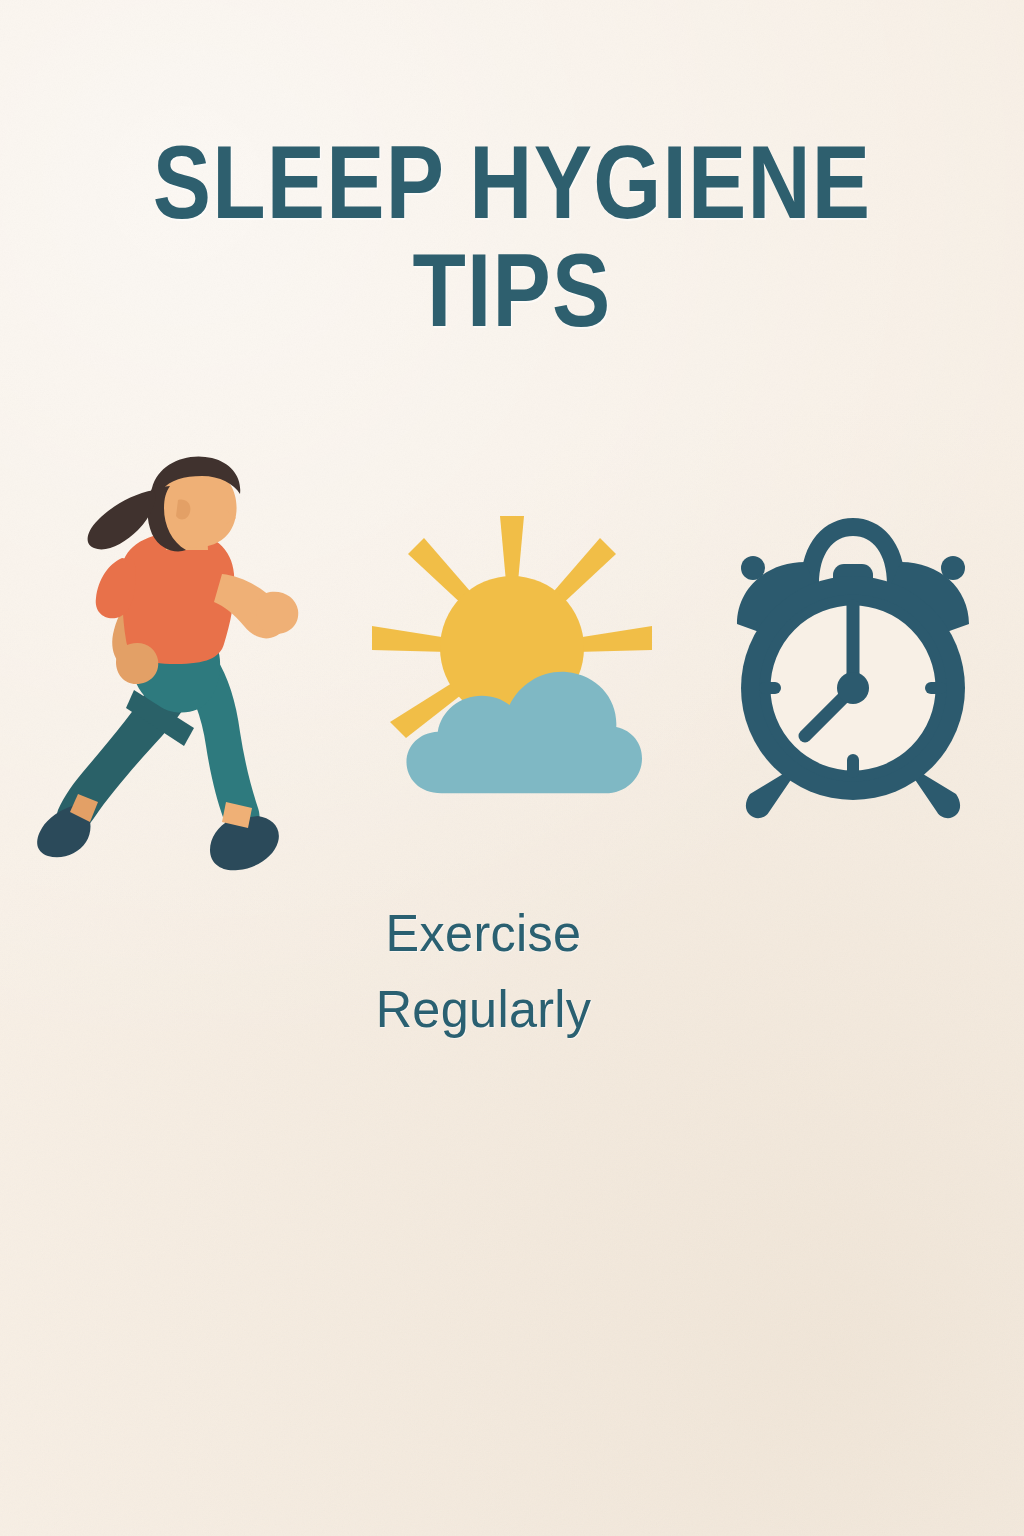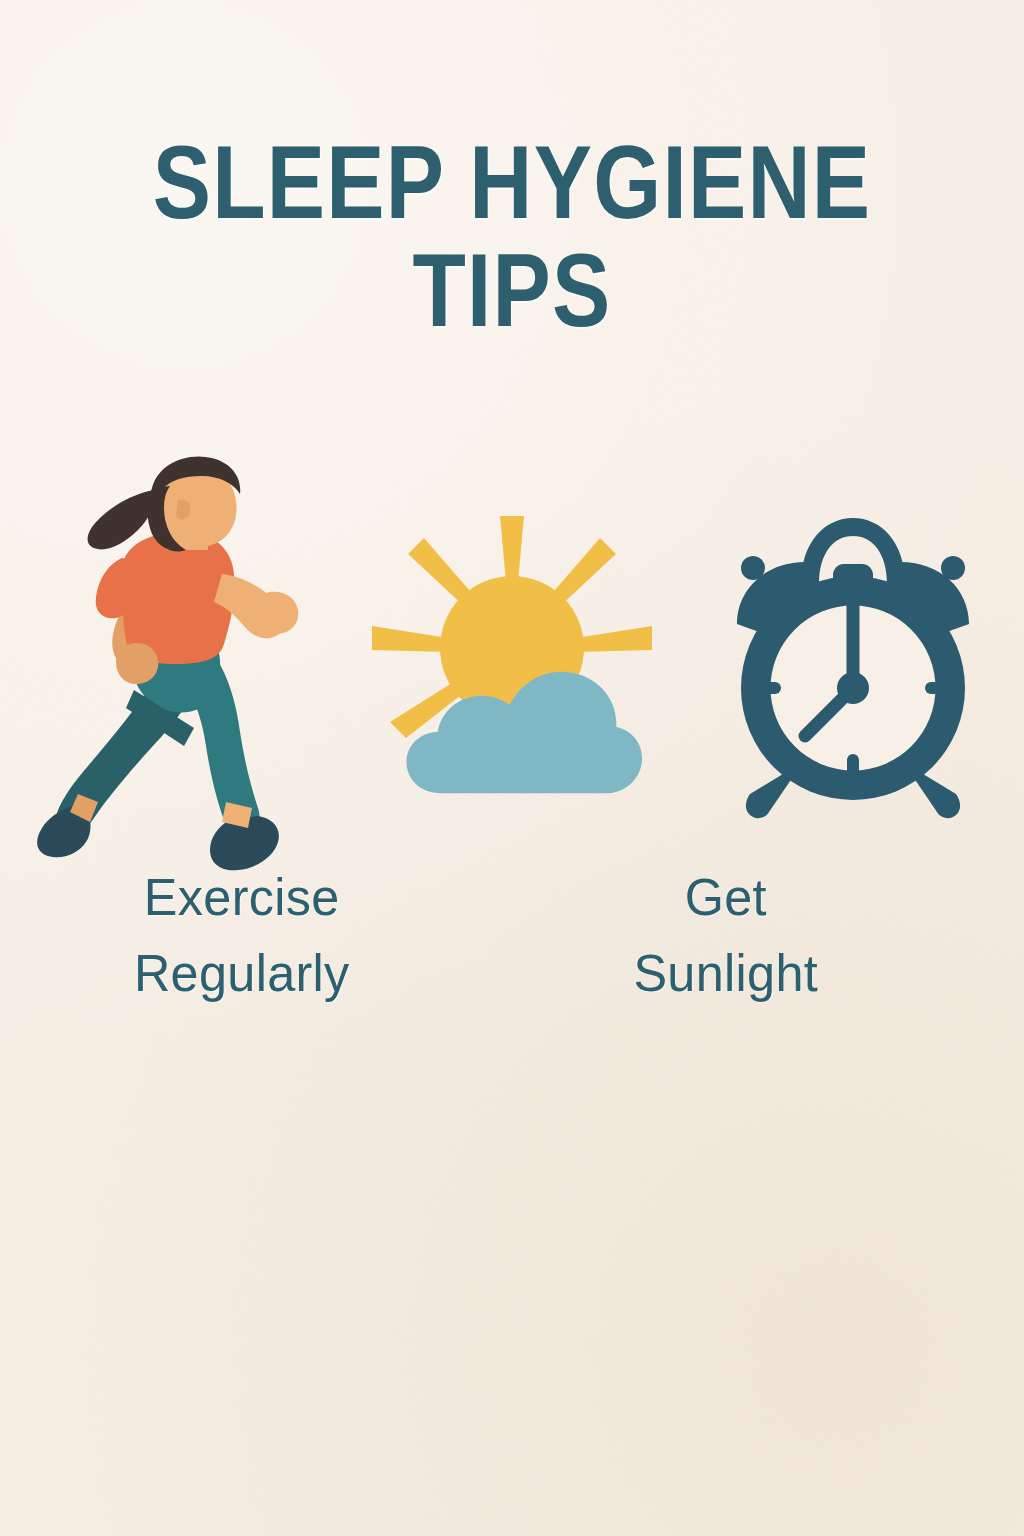--- a/index.html
+++ b/index.html
@@ -71,21 +71,21 @@
     left: 50%;
     transform: translateX(-50%);
   }
   #art-runner { top: 14px; }
   #art-sun    { top: 70px; }
   #art-clock  { top: 66px; }
 
   
   .labels {
     position: absolute;
-    top: 859px;
+    top: 895px;
     left: 0;
     width: 967px;
     height: 150px;
     display: flex;
   }
   .label-col {
     flex: 1 1 0;
     text-align: center;
   }
   .label-line {
@@ -256,21 +256,17 @@
 
   </div>
 
   <div class="labels">
 
     <div class="label-col">
       <span class="label-line">Exercise</span>
       <span class="label-line">Regularly</span>
     </div>
 
-    <div class="label-col">
-      <span class="label-line">Get</span>
-      <span class="label-line">Sunlight</span>
-    </div>
 
 
   </div>
 
 </div>
 
 </body></html>

